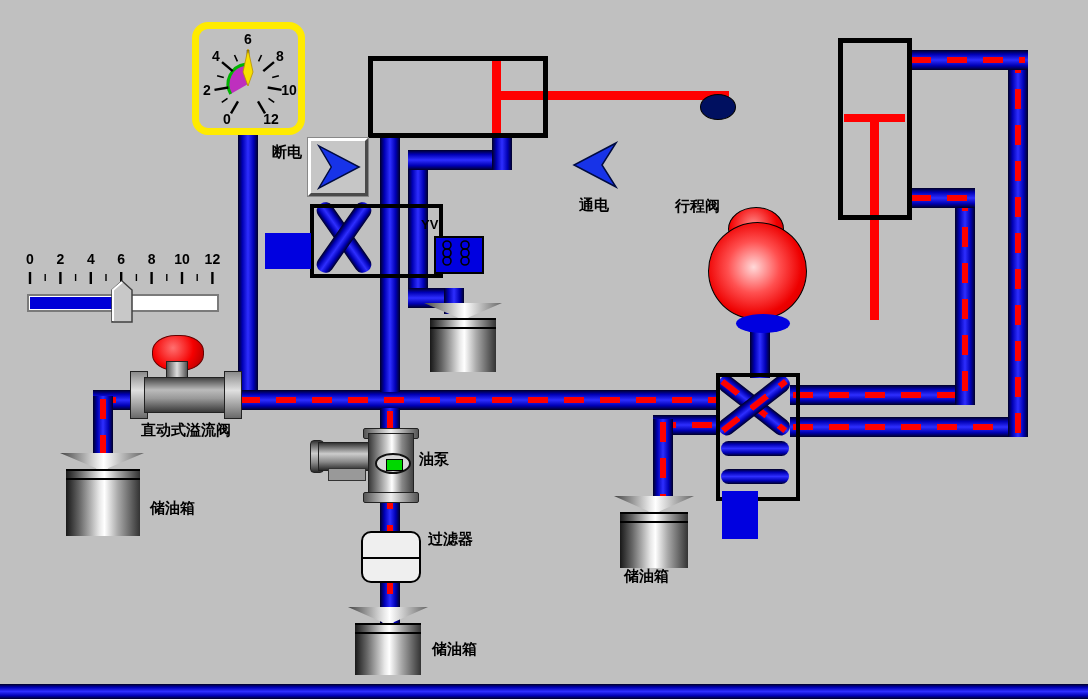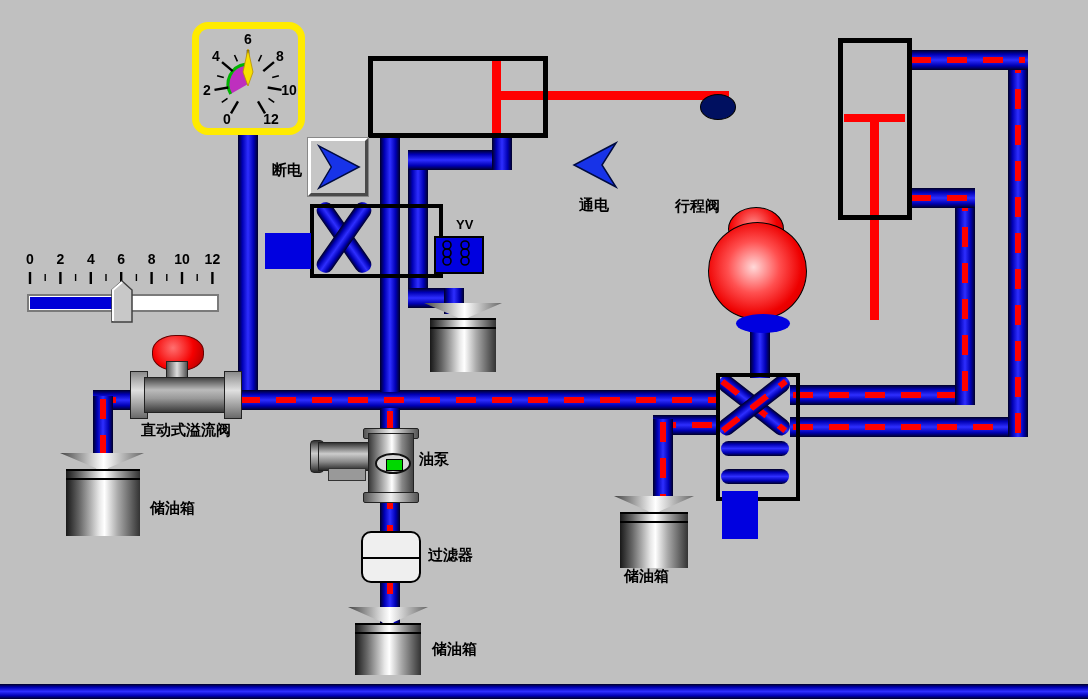--- a/index.html
+++ b/index.html
@@ -242,24 +242,24 @@
 
   <div class="btn3d">
     <svg width="54" height="52" viewBox="0 0 56 54">
       <polygon points="8,5 50,27 8,49 21,27" fill="#1733e8" stroke="#000b40" stroke-width="1.5"></polygon>
     </svg>
   </div>
   <svg style="position:absolute;left:570px;top:140px;z-index:5" width="52" height="50" viewBox="0 0 52 50">
     <polygon points="46,3 4,25 46,47 32,25" fill="#1733e8" stroke="#000b40" stroke-width="1.5"></polygon>
   </svg>
 
-  <div class="label" style="left:272px;top:161px">断电</div>
-  <div class="label" style="left:456px;top:217px;font-size:13px">YV</div>
+  <div class="label" style="left:272px;top:143px">断电</div>
+  <div class="label" style="left:421px;top:217px;font-size:13px">YV</div>
   <div class="label" style="left:579px;top:196px">通电</div>
   <div class="label" style="left:675px;top:197px">行程阀</div>
   <div class="label" style="left:141px;top:421px">直动式溢流阀</div>
   <div class="label" style="left:150px;top:499px">储油箱</div>
   <div class="label" style="left:419px;top:450px">油泵</div>
-  <div class="label" style="left:428px;top:546px">过滤器</div>
+  <div class="label" style="left:428px;top:530px">过滤器</div>
   <div class="label" style="left:432px;top:640px">储油箱</div>
   <div class="label" style="left:624px;top:567px">储油箱</div>
 
 </div>
 
 </body></html>

